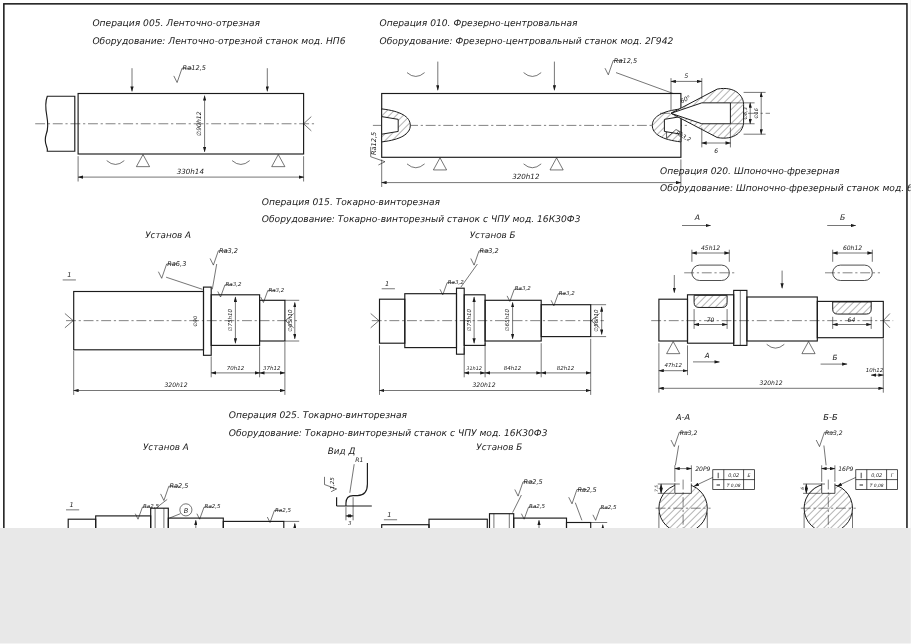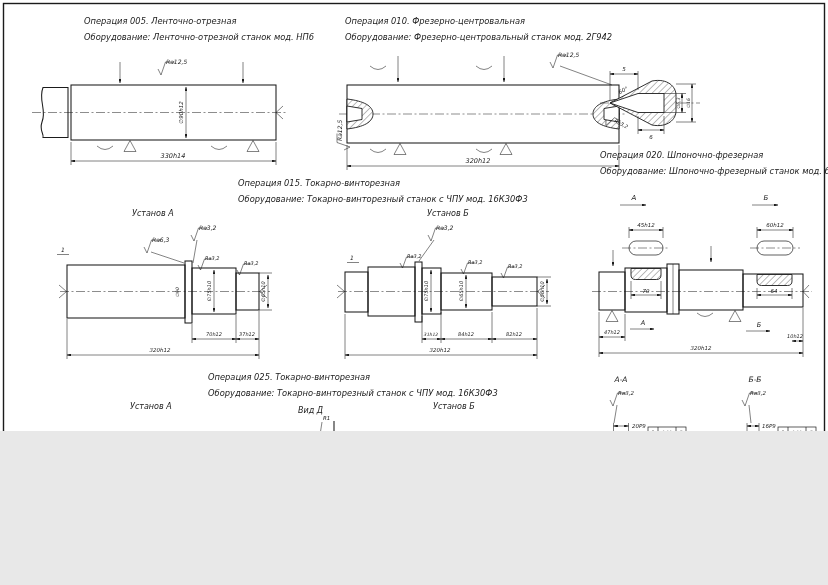--- a/index.html
+++ b/index.html
@@ -1,16 +1,16 @@
 <!DOCTYPE html>
 <html><head>
 <meta charset="utf-8">
 <style>
   html,body{margin:0;padding:0;background:#e8e8e8;}
-  #sheet{position:relative;width:828px;height:431px;background:#ffffff;overflow:hidden;
+  #sheet{position:relative;width:828px;height:480px;background:#ffffff;overflow:hidden;
          font-family:"DejaVu Sans",sans-serif;}
   svg text{font-family:"DejaVu Sans",sans-serif;font-style:italic;fill:#1b1b1b;text-anchor:middle;}
   .as{text-anchor:start;}
   .s95{font-size:9.5px}.s83{font-size:8.3px}.s8{font-size:8px}.s75{font-size:7.5px}
   .s7{font-size:7px}.s65{font-size:6.5px}.s6{font-size:6px}.s55{font-size:5.5px}
   .s5{font-size:5px}.s45{font-size:4.5px}.s4{font-size:4px}
   .n35{font-size:3.5px;font-style:normal}.n45{font-size:4.5px;font-style:normal}
   .sym{font-size:5px;font-style:normal}
   .ol{fill:none;stroke:#1b1b1b;stroke-width:1.05;stroke-linejoin:miter}
   .tl{fill:none;stroke:#1b1b1b;stroke-width:0.55}

